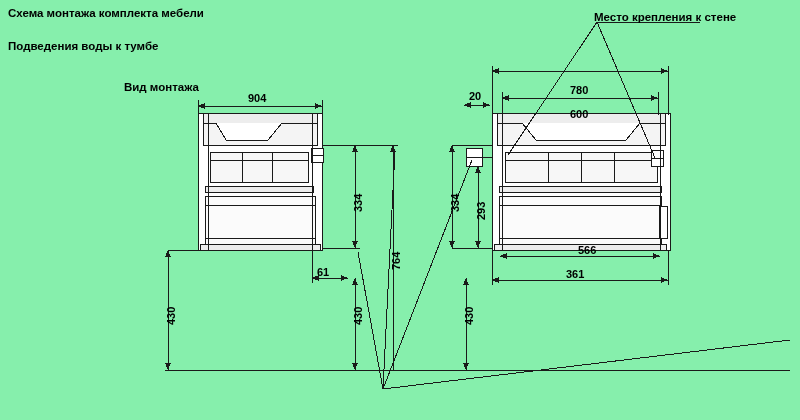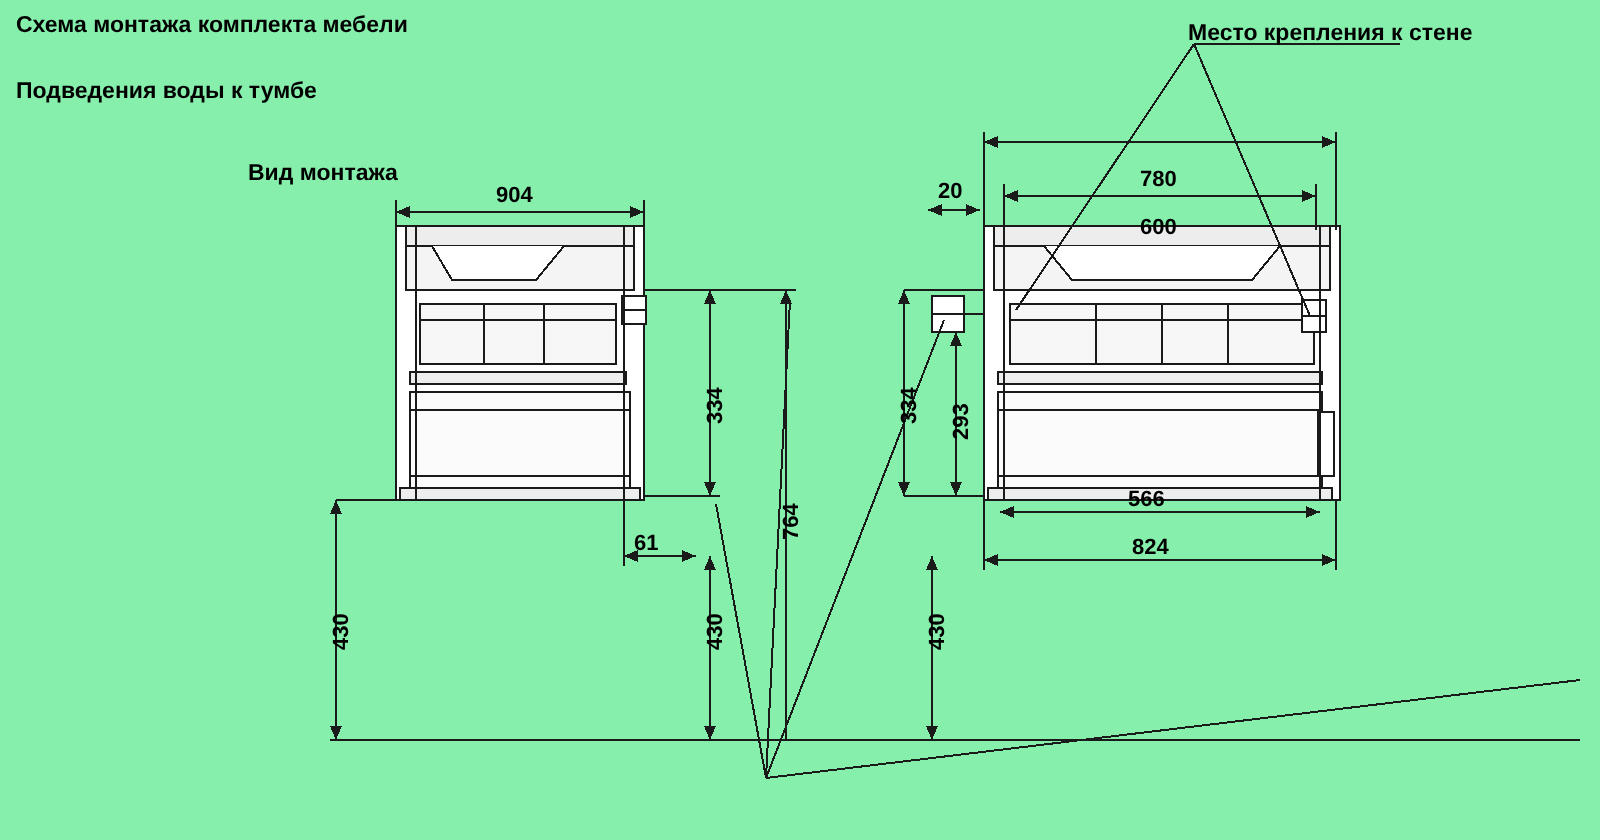--- a/index.html
+++ b/index.html
@@ -207,17 +207,17 @@
   <div class="txt dim vert" style="left:390px; top:270px;">764</div>
   <div class="txt dim" style="left:317px; top:266px;">61</div>
   <div class="txt dim vert" style="left:165px; top:325px;">430</div>
   <div class="txt dim vert" style="left:352px; top:325px;">430</div>
 
   <div class="txt dim" style="left:570px; top:64px;margin-top:44px;">600</div>
   <div class="txt dim" style="left:570px; top:84px;">780</div>
   <div class="txt dim" style="left:469px; top:90px;">20</div>
   <div class="txt dim vert" style="left:449px; top:212px;">334</div>
   <div class="txt dim vert" style="left:475px; top:220px;">293</div>
-  <div class="txt dim" style="left:564px; top:244px;">566</div>
-  <div class="txt dim" style="left:566px; top:268px;">824</div>
+  <div class="txt dim" style="left:578px; top:244px;">566</div>
+  <div class="txt dim" style="left:566px; top:268px;">361</div>
   <div class="txt dim vert" style="left:463px; top:325px;">430</div>
 
 </div>
 
 </body></html>

